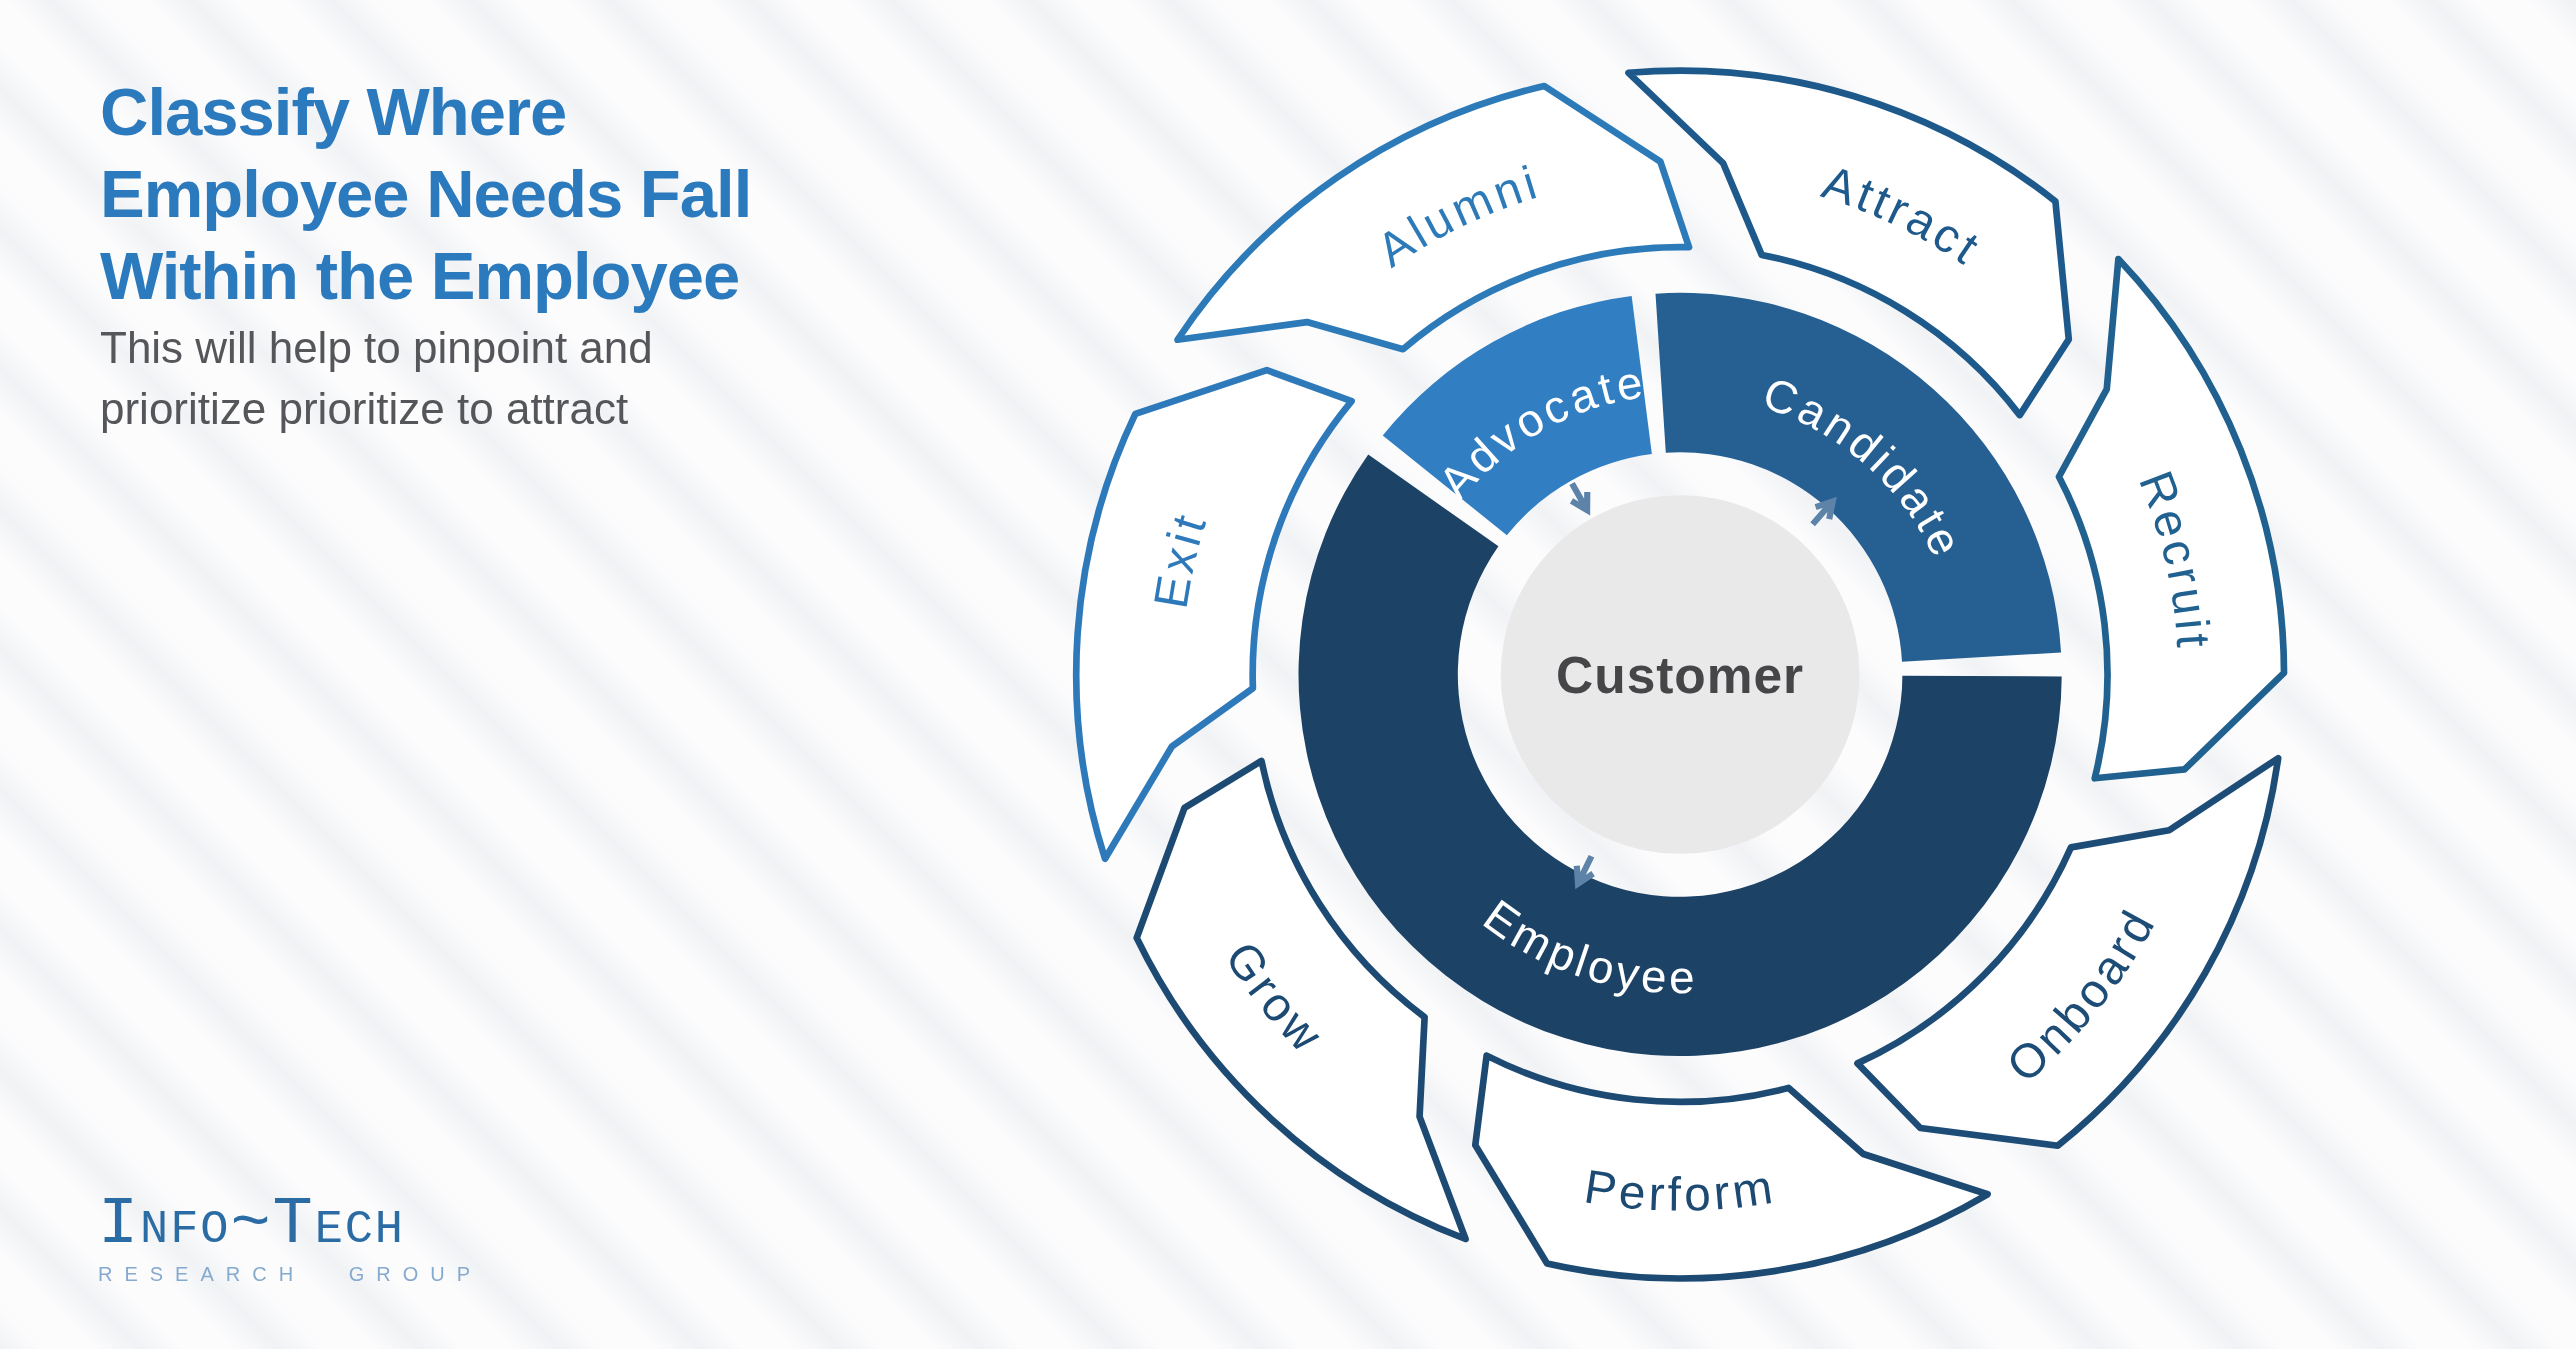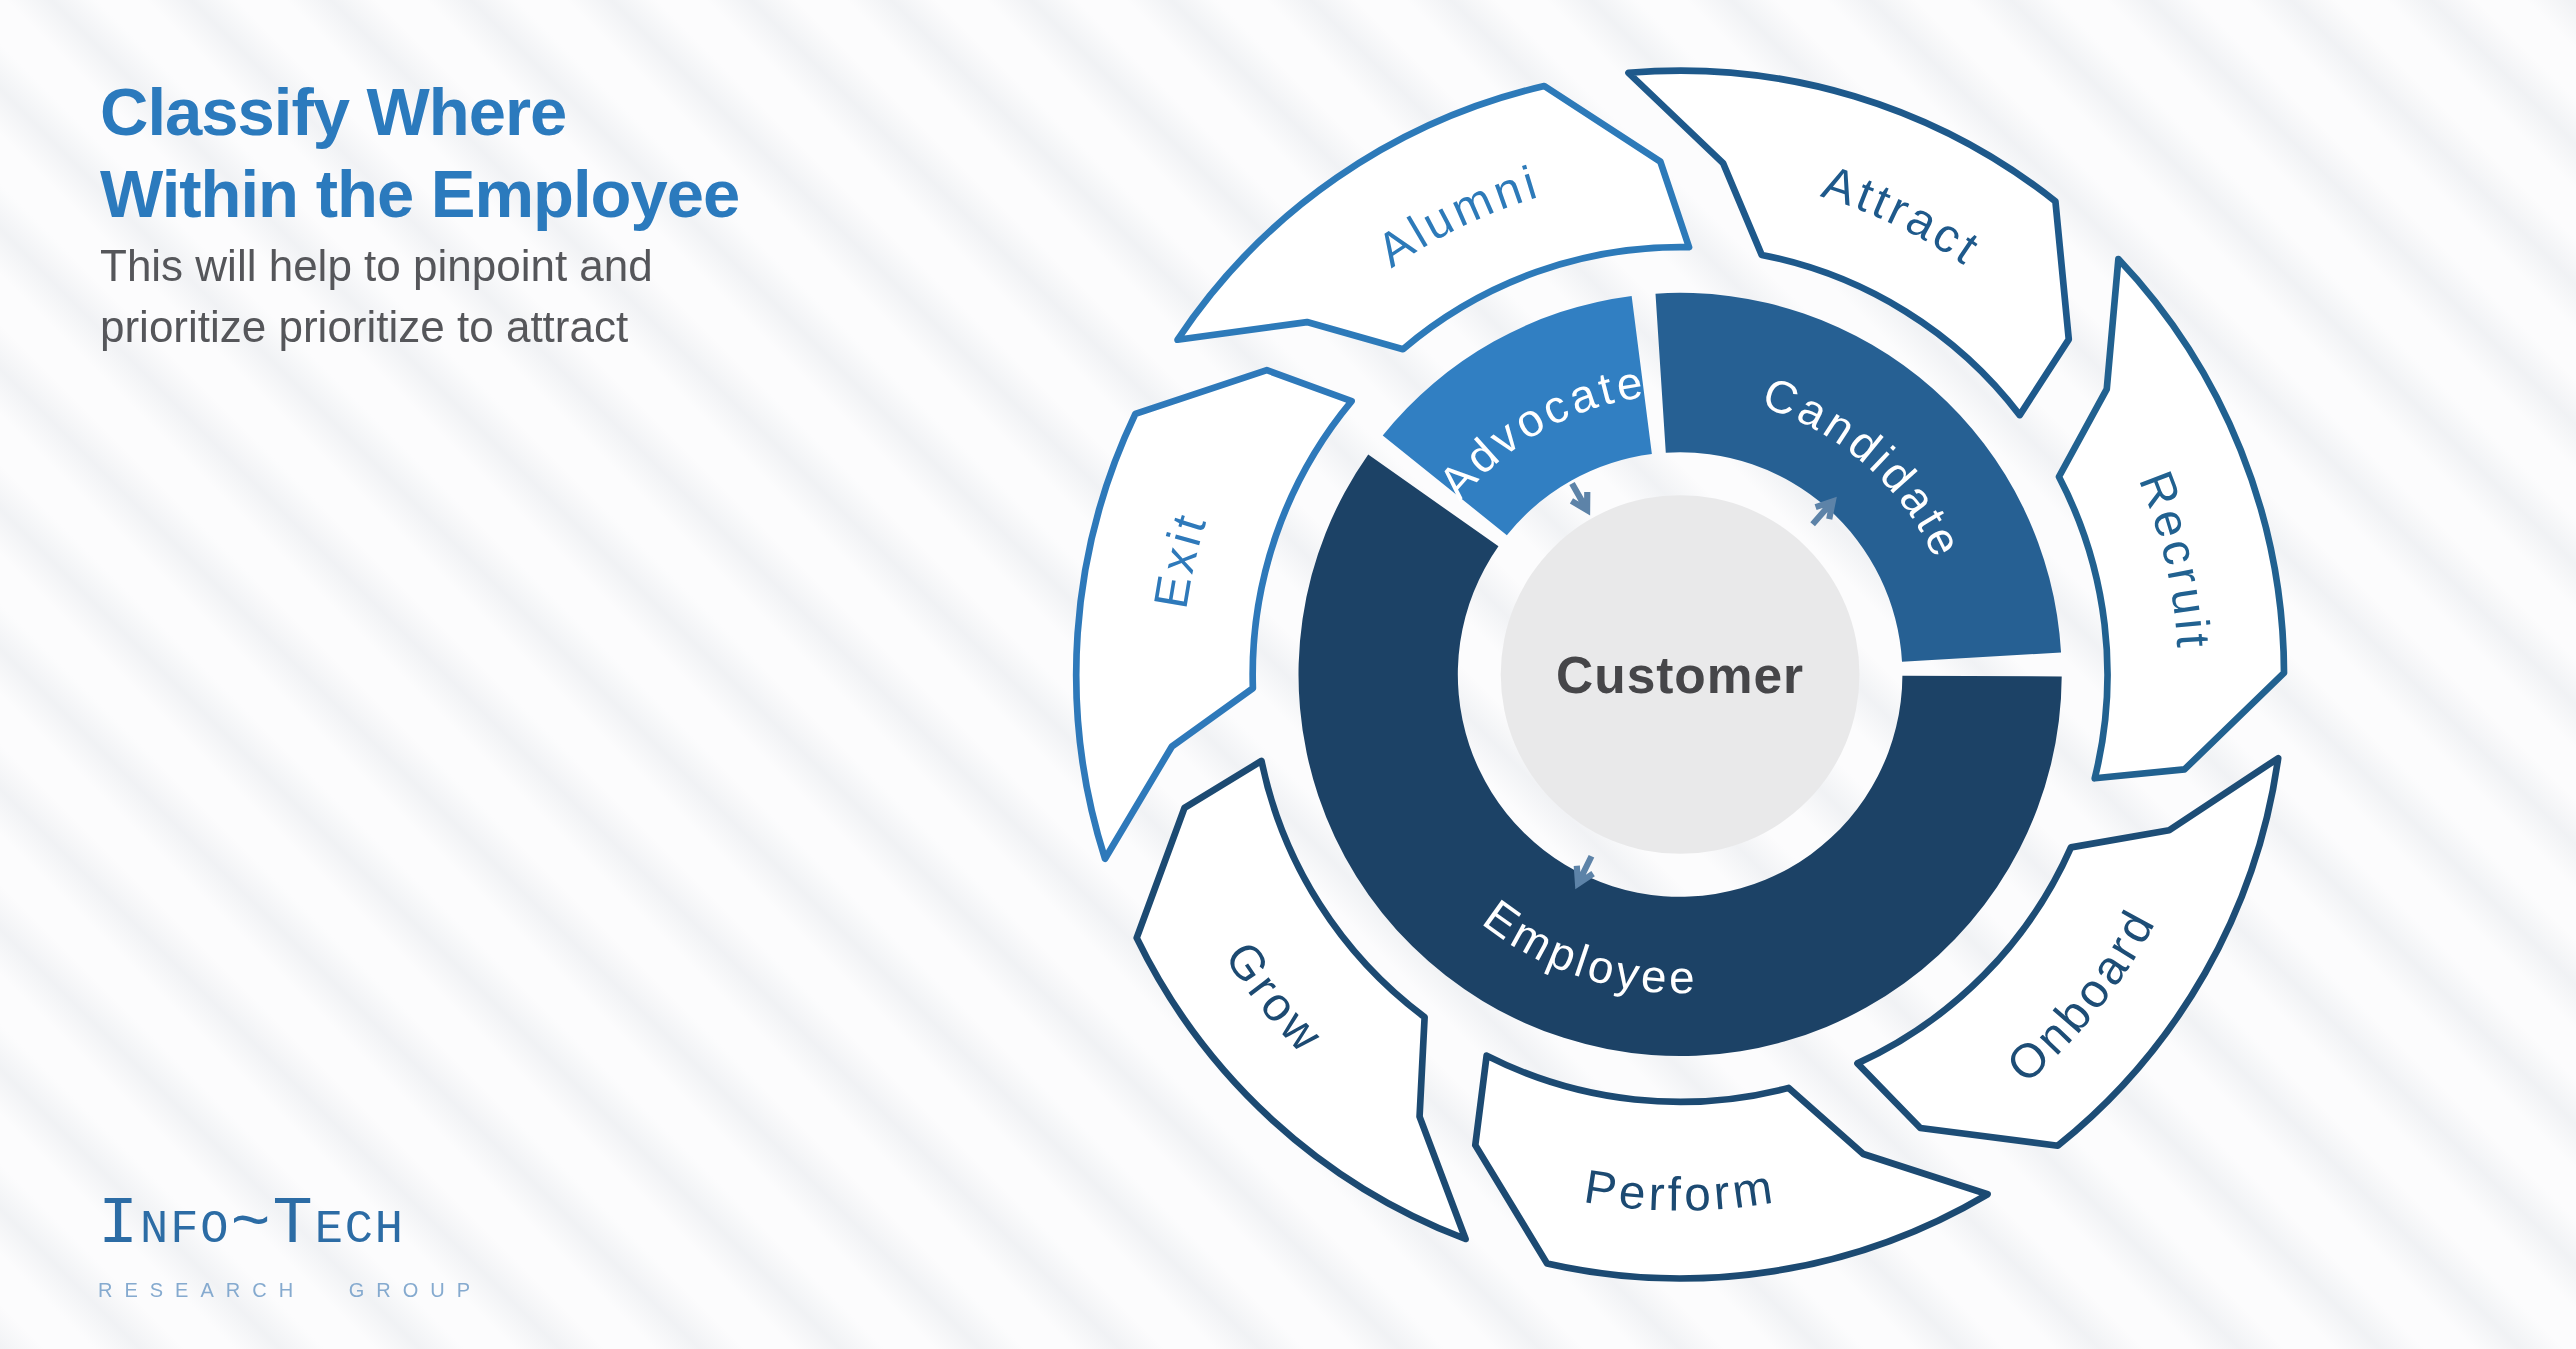--- a/index.html
+++ b/index.html
@@ -27,36 +27,37 @@
     color:#55565a;white-space:nowrap;
   }
   .logo{position:absolute;left:98px;top:1191px;}
   .logo-wordmark{
     font-family:Liberation Mono, monospace;
     font-variant:small-caps;
     font-size:67px;line-height:67px;color:#2c6ca5;letter-spacing:1.9px;
   }
   .logo-sub{
     font-size:20px;line-height:23px;color:#85aacf;
-    letter-spacing:12px;word-spacing:26px;margin-top:21px;white-space:nowrap;
+    letter-spacing:12px;word-spacing:26px;margin-top:5px;white-space:nowrap;
   }
   .diagram-wrap{position:absolute;left:0;top:0;width:2576px;height:1349px;}
   svg{display:block;}
   .ring-label{font-size:48px;letter-spacing:4px;fill:#ffffff;}
   .outer-label{font-size:50px;letter-spacing:4px;}
   .customer-label{font-size:54px;font-weight:700;fill:#464649;letter-spacing:1px;}
 </style>
 </head>
 <body>
 
 <main class="slide">
 
   <section class="left-col">
     <h1 style="margin:0;">
       <div class="title-line">Classify Where</div>
+      <div class="title-line">Employee Needs Fall</div>
       <div class="title-line">Within the Employee</div>
     </h1>
     <div class="subtitle">
       <div class="subtitle-line">This will help to pinpoint and</div>
       <div class="subtitle-line">prioritize prioritize to attract</div>
     </div>
   </section>
 
   <footer class="logo">
     <div class="logo-wordmark">Info~Tech</div>

